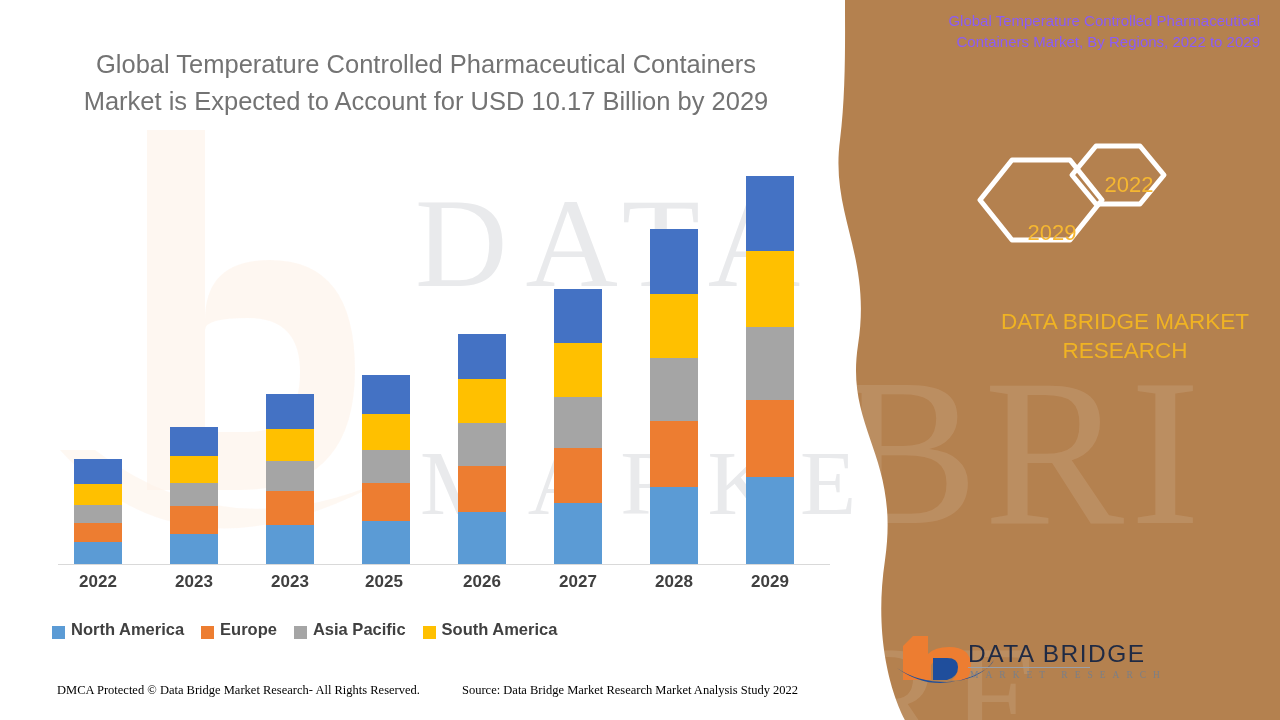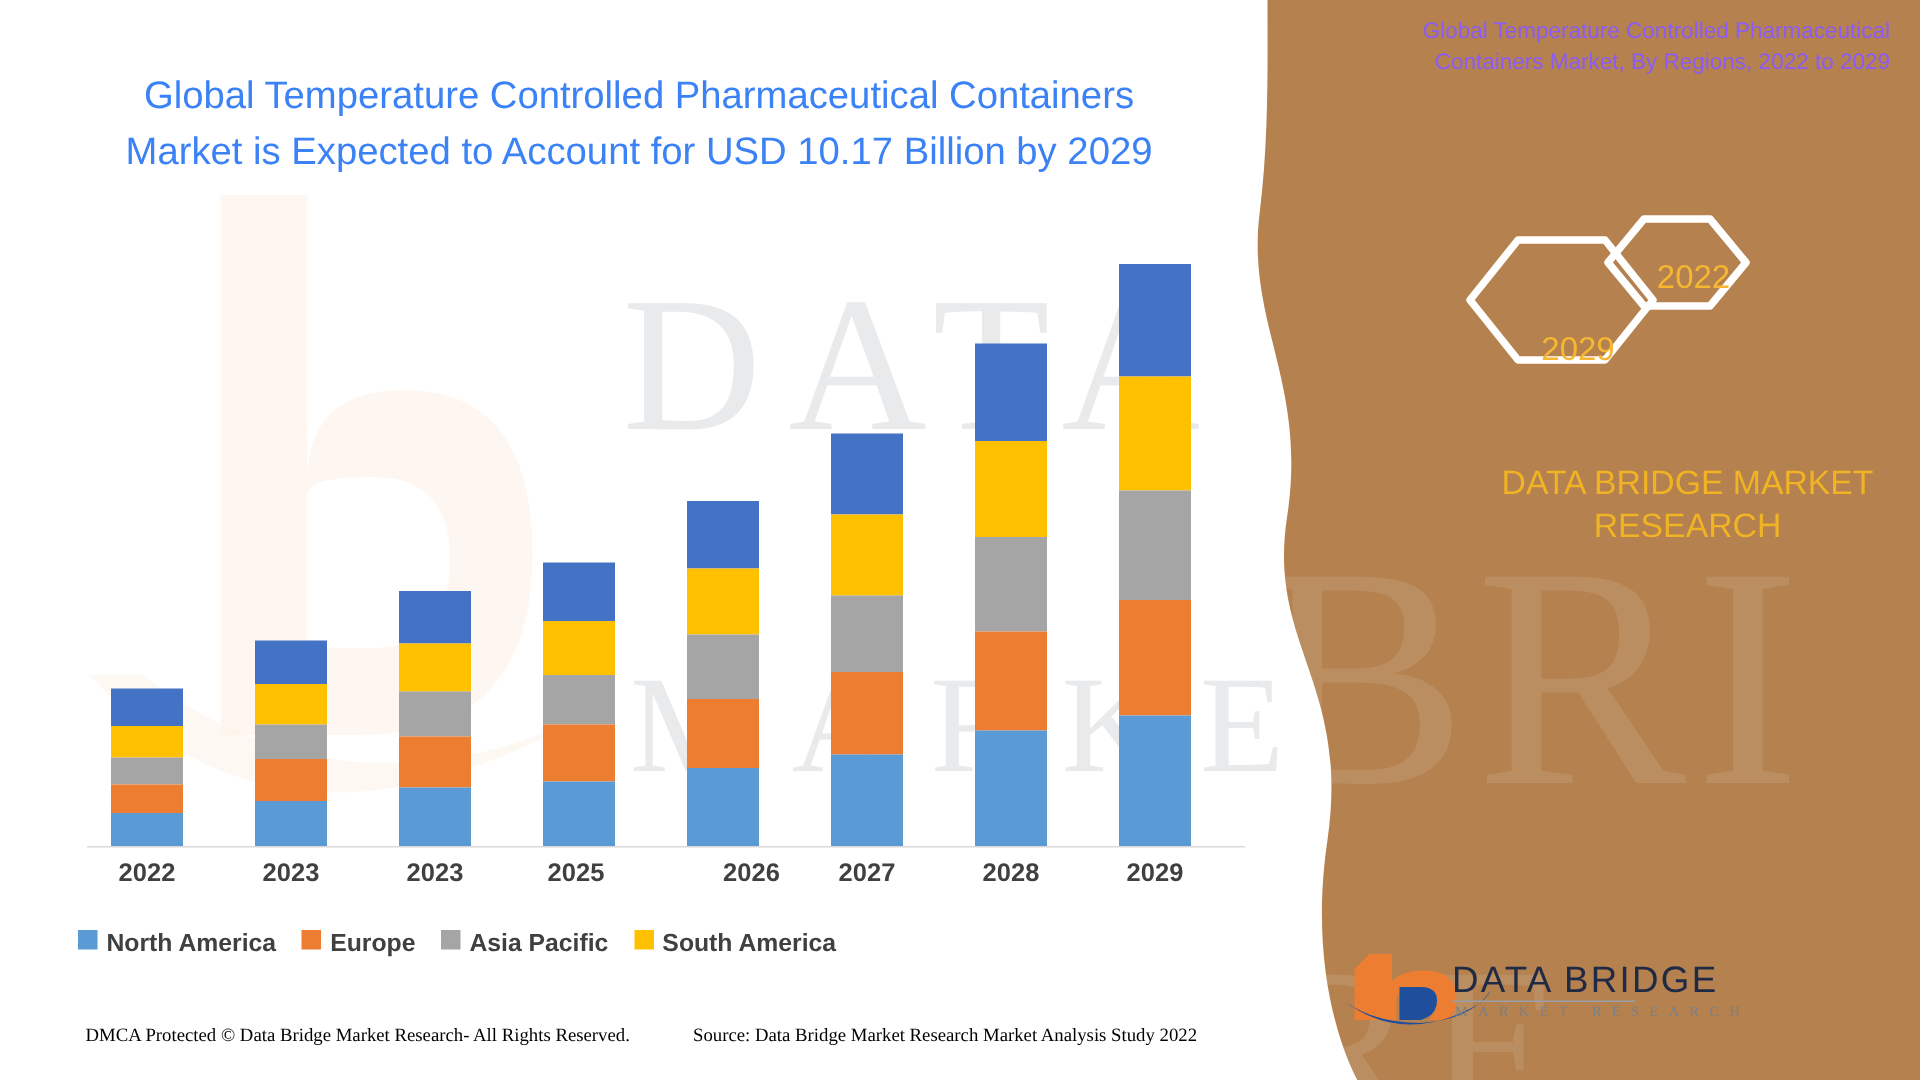--- a/index.html
+++ b/index.html
@@ -32,21 +32,21 @@
     position:absolute;pointer-events:none;
     color:#ffffff;opacity:.10;font-size:210px;font-weight:400;
     font-family:"Liberation Serif", serif;letter-spacing:6px;white-space:nowrap;margin-top:12px;
   }
   .bw1{left:838px;top:320px;}
   .bw2{left:845px;top:600px;font-size:150px;}
 
   
   .headline{
     position:absolute;left:56px;top:46px;width:740px;
-    text-align:center;color:#3b82f6;
+    text-align:center;color:#737373;
     font-size:25.5px;line-height:1.46;font-weight:400;
   }
 
   
   .rtitle{
     position:absolute;left:905px;top:10px;width:355px;
     text-align:right;color:#8b5cf6;
     font-size:15px;line-height:1.42;font-weight:400;
   }
 
@@ -82,21 +82,21 @@
   .xlab{
     position:absolute;width:70px;text-align:center;
     color:#404040;font-size:17px;font-weight:bold;
   }
 
   
   .legend{
     position:absolute;left:52px;top:616px;width:790px;height:26px;
     display:flex;align-items:center;gap:0px;
   }
-  .lg-item{display:flex;align-items:flex-start;margin-right:17px;}
+  .lg-item{display:flex;align-items:flex-end;margin-right:17px;}
   .lg-swatch{width:13px;height:13px;margin-right:6px;display:inline-block;}
   .lg-text{color:#404040;font-size:16.5px;font-weight:bold;white-space:nowrap;}
 
   
   .footer{
     position:absolute;top:683px;color:#000;
     font-family:"Liberation Serif", serif;font-size:12.5px;white-space:nowrap;
   }
   .foot-left{left:57px;}
   .foot-right{left:462px;}
@@ -218,21 +218,21 @@
           <div class="seg" title="Middle East and Africa 2029: 54" style="background: rgb(68, 114, 196); height: 74.52px;"></div>
         </div>
       </div>
     <div class="axis-line"></div>
   </div>
   <div class="xlabels" id="xlabels">
       <div class="xlab" style="left: 15px;">2022</div>
       <div class="xlab" style="left: 111px;">2023</div>
       <div class="xlab" style="left: 207px;">2023</div>
       <div class="xlab" style="left: 301px;">2025</div>
-      <div class="xlab" style="left: 418px;">2026</div>
+      <div class="xlab" style="left: 399px;">2026</div>
       <div class="xlab" style="left: 495px;">2027</div>
       <div class="xlab" style="left: 591px;">2028</div>
       <div class="xlab" style="left: 687px;">2029</div>
     </div>
 
   <div class="legend" id="legend">
       <div class="lg-item">
         <span class="lg-swatch" style="background: rgb(91, 155, 213);"></span>
         <span class="lg-text">North America</span>
       </div>

